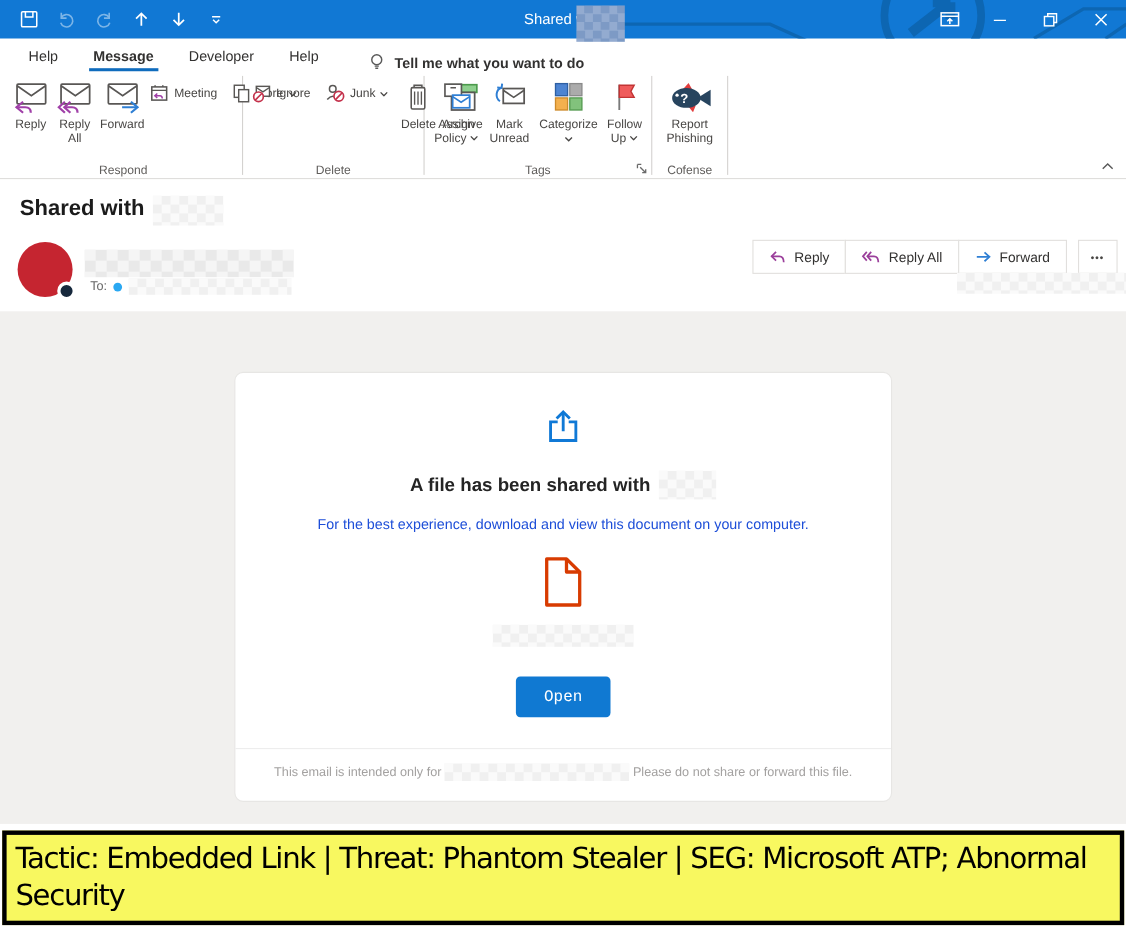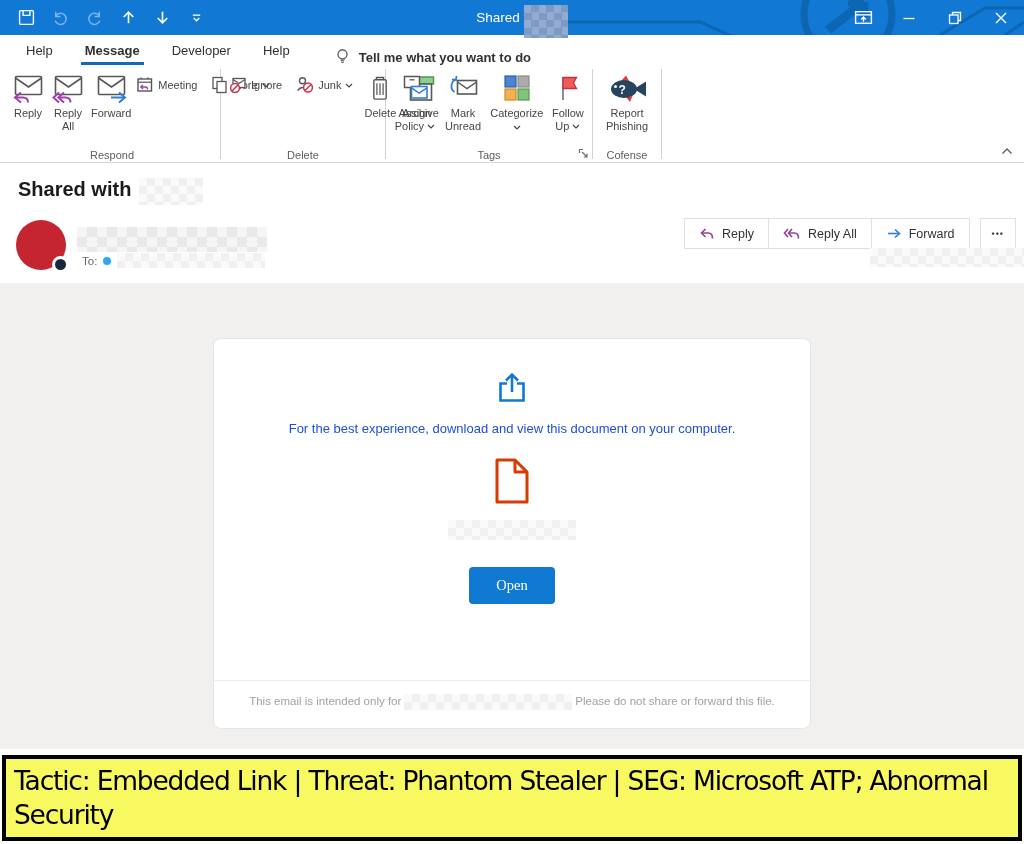--- a/index.html
+++ b/index.html
@@ -60,21 +60,21 @@
   .ts-blur { position:absolute; right:0; top:85px; width:154px; height:19px; }
 
   
   .mail-body { position:relative; height:466px; background:#f1f0ee; }
   .card { position:absolute; left:213px; top:55px; width:598px; height:391px; background:#fff; border:1px solid #e7e6e4; border-radius:8px; display:flex; flex-direction:column; align-items:center; }
   .card-heading { margin-top:22px; display:flex; align-items:center; font-size:17px; font-weight:600; color:#242424; }
   .card-heading .hblur { width:52px; height:26px; margin-left:8px; }
   .card-sub { margin-top:15px; font-size:13px; color:#1d4ed8; }
   .doc-wrap { margin-top:21px; }
   .file-blur { margin-top:15px; width:128px; height:20px; }
-  .open-btn { margin-top:27px; width:86px; height:37px; background:#1079d2; color:#fff; border:none; border-radius:4px; font-size:14.5px; font-family:Liberation Serif, serif; cursor:pointer; }
+  .open-btn { margin-top:27px; width:86px; height:37px; background:#1079d2; color:#fff; border:none; border-radius:4px; font-size:14.5px; font-family:Liberation Mono, monospace; cursor:pointer; }
   .card-footer { margin-top:auto; width:100%; border-top:1px solid #ededed; padding:13px 18px 18px; text-align:center; font-size:11.5px; color:#a3a1a0; }
   .fblur { display:inline-block; width:168px; height:16px; vertical-align:middle; margin:0 3px; }
 
   .gap-strip { height:6px; background:#fff; }
 
   
   .banner { margin:0 2px; height:86px; background:#f8f860; border:4px solid #000; display:flex; align-items:center; justify-content:center; text-align:left; padding:0 8px; }
   .banner-text { font-family:"DejaVu Sans", sans-serif; font-size:26.5px; letter-spacing:-1.2px; line-height:34px; color:#000; }
 
   svg { display:block; }
@@ -429,20 +429,24 @@
 
   <div class="mail-body">
     <div class="card">
       <div style="margin-top:31px;">
         <svg width="36" height="36" viewBox="0 0 36 36">
             <path d="M13 13.5 H6.5 V30.5 H29.5 V13.5 H23" fill="none" stroke="#1079d6" stroke-width="2.6"></path>
             <path d="M18 22 V4.5" stroke="#1079d6" stroke-width="2.6"></path>
             <path d="M12 10.5 L18 4.5 L24 10.5" fill="none" stroke="#1079d6" stroke-width="2.6"></path>
           </svg>
       </div>
+      <div class="card-heading">
+        <span>A file has been shared with</span>
+        <span class="hblur px-light"></span>
+      </div>
       <div class="card-sub">For the best experience, download and view this document on your computer.</div>
       <div class="doc-wrap">
         <svg width="38" height="48" viewBox="0 0 38 48">
             <path d="M4 3 H22 L34 15 V45 H4 Z" fill="#fff" stroke="#d83b01" stroke-width="3" stroke-linejoin="round"></path>
             <path d="M22 3 V15 H34" fill="none" stroke="#d83b01" stroke-width="3" stroke-linejoin="round"></path>
           </svg>
       </div>
       <div class="file-blur px-light"></div>
       <button class="open-btn">Open</button>
       <div class="card-footer">

